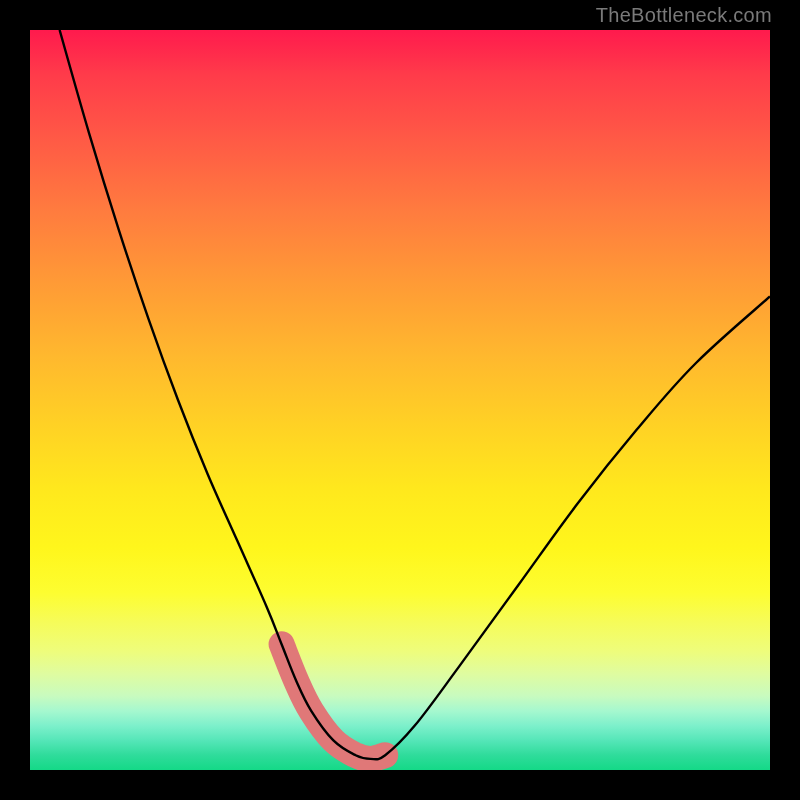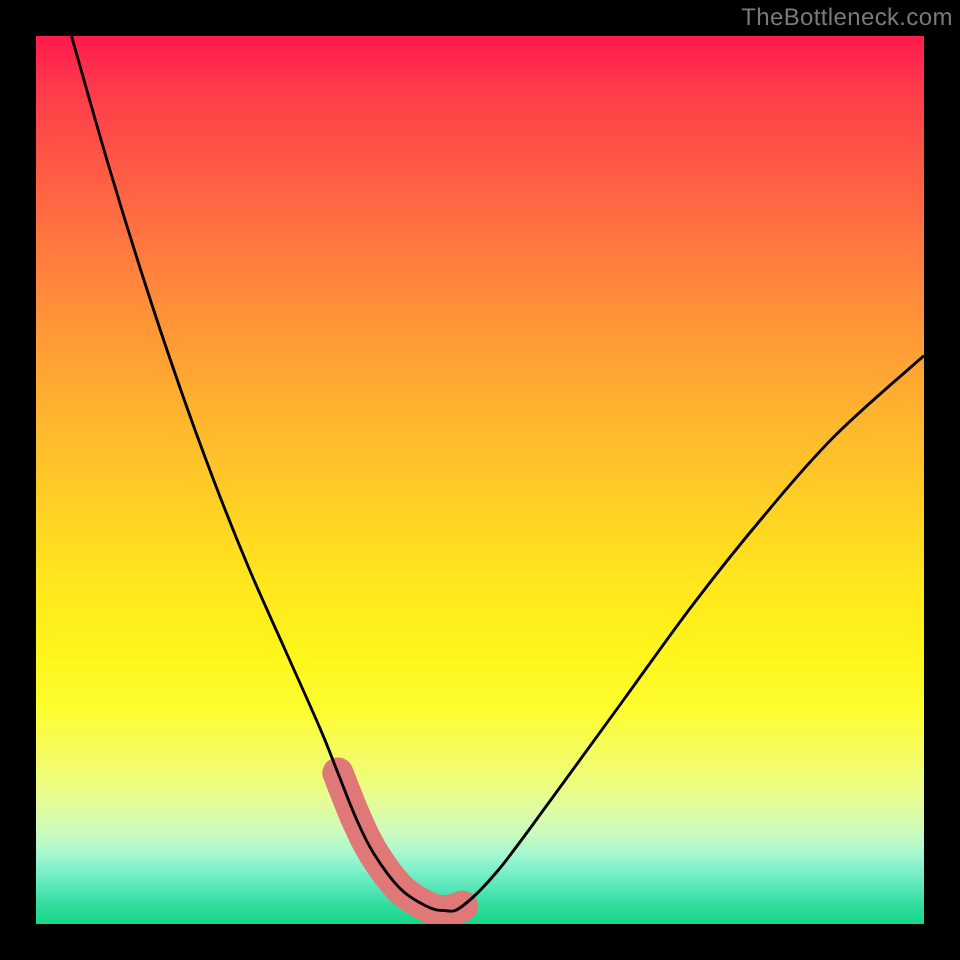--- a/index.html
+++ b/index.html
@@ -46,21 +46,21 @@
       #a6f8cf 92%,
       #7df0cb 94%,
       #55e6b8 96%,
       #2fdc9b 98%,
       #14d987 100%
     );
   }
   .watermark {
     position: absolute;
     top: 4px;
-    right: 6px;
+    right: 28px;
     color: #7a7a7a;
     font-size: 20px;
     font-weight: 500;
     letter-spacing: 0.3px;
     user-select: none;
   }
   svg.curve {
     position: absolute;
     inset: 0;
     width: 100%;

